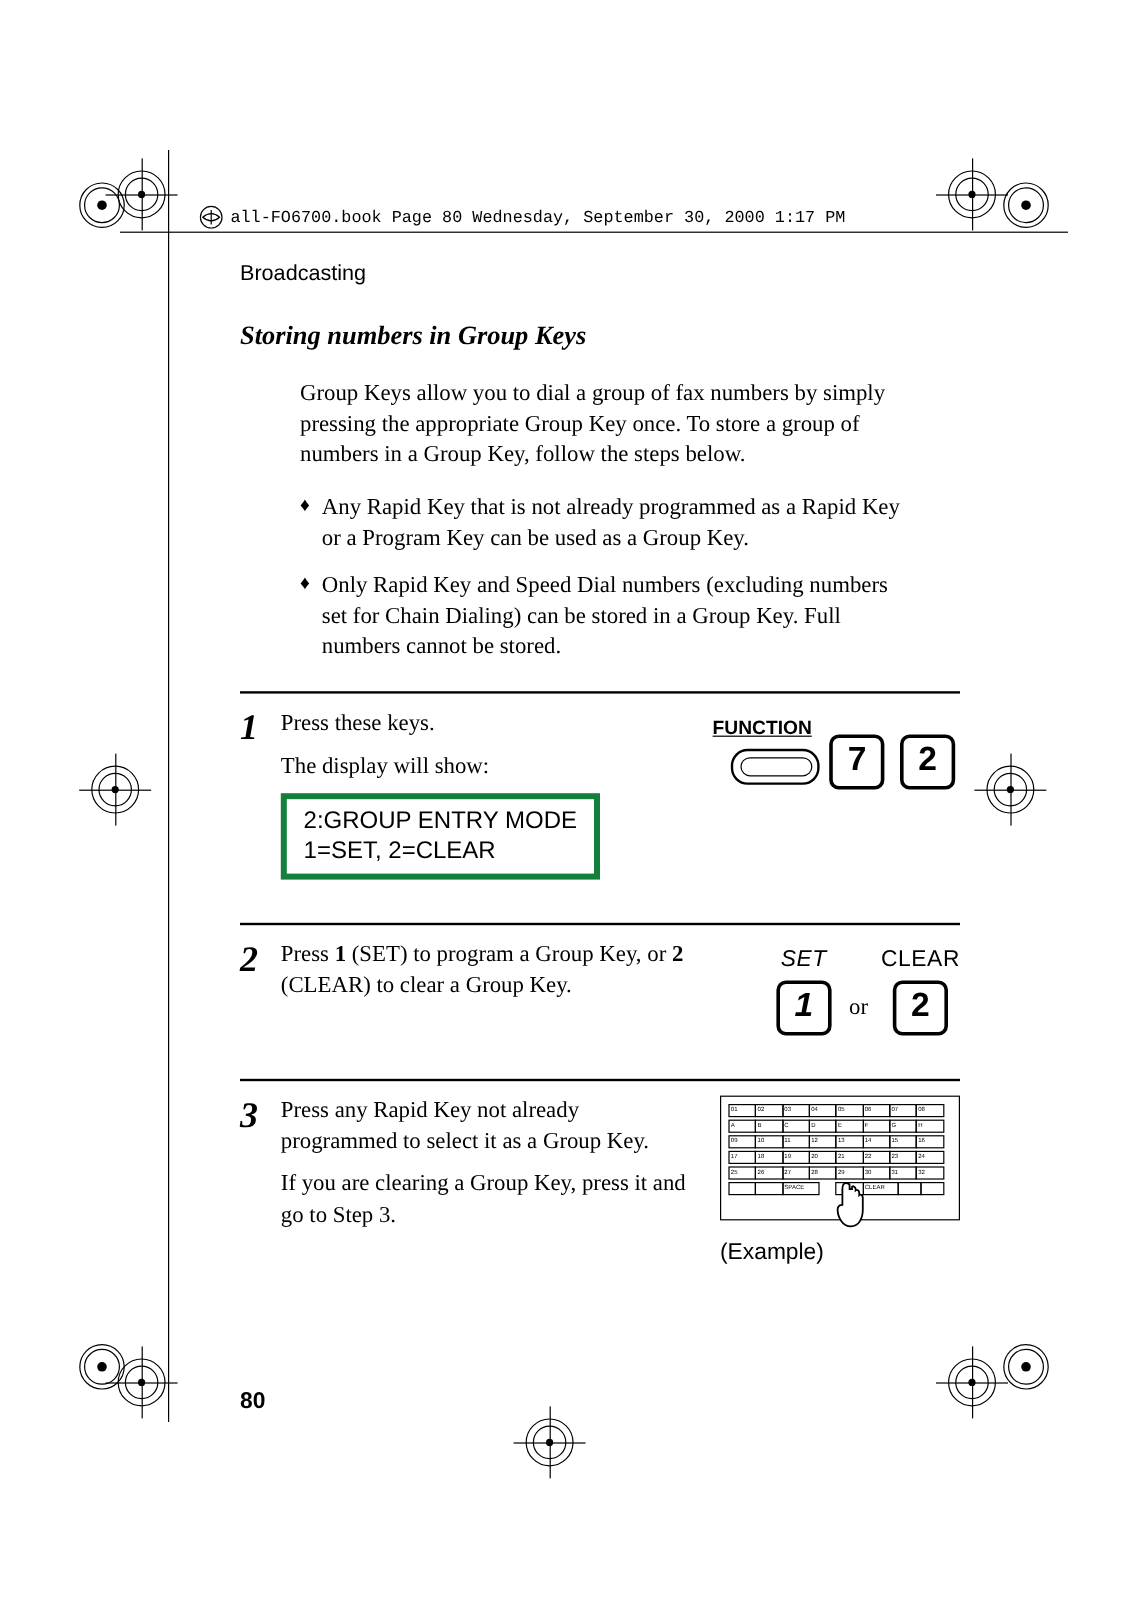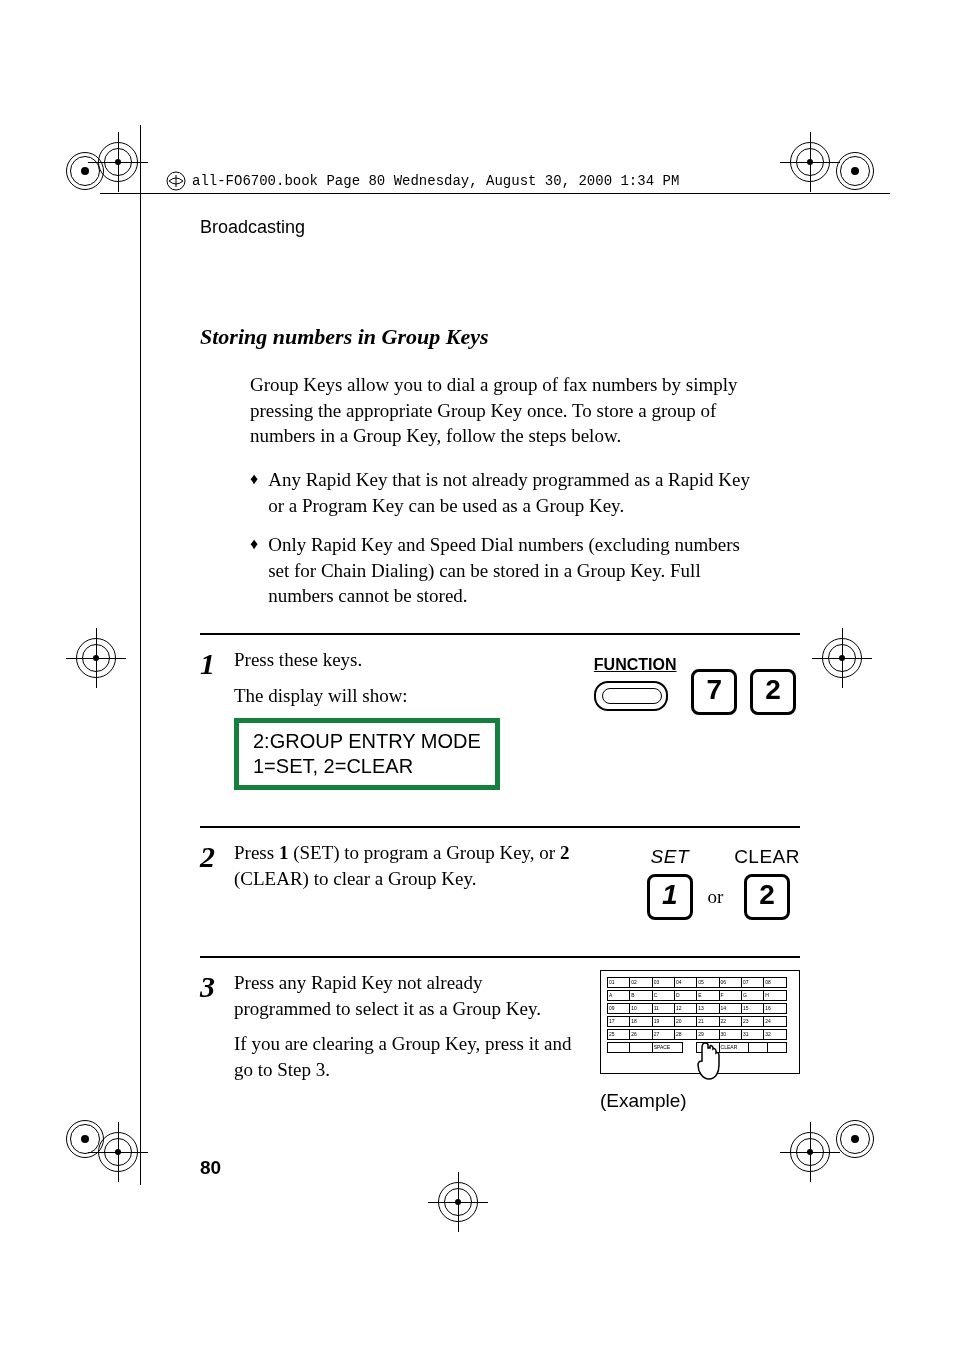--- a/index.html
+++ b/index.html
@@ -62,21 +62,21 @@
     font-family: "Courier New", monospace; font-size:14px;
     white-space:nowrap;
     padding-left:26px;
   }
   .header-path svg { vertical-align:middle; margin-right:6px; }
 
   .content {
     position:absolute; top:90px; left:60px; right:30px;
     font-size:19px; line-height:1.35;
   }
-  .running-head { font-family: Arial, Helvetica, sans-serif; font-size:18px; margin-bottom:83px; }
+  .running-head { font-family: Arial, Helvetica, sans-serif; font-size:18px; margin-bottom:26px; }
   h2.section { font-style:italic; font-weight:bold; font-size:22px; margin:0 0 20px 0; }
   .body-para { margin:0 38px 18px 50px; }
   .bullet { margin:0 38px 14px 50px; display:flex; }
   .bullet .diamond { flex:0 0 auto; margin-right:10px; font-size:16px; line-height:24px; }
   .bullet .txt { flex:1 1 auto; }
 
   .rule { border:0; border-top:2px solid #000; margin:12px 0 12px 0; }
 
   .step { display:flex; align-items:flex-start; margin:8px 0 8px 0; }
   .step .num { font-weight:bold; font-style:italic; font-size:30px; width:34px; flex:0 0 auto; line-height:1; padding-top:2px; }
@@ -181,21 +181,21 @@
 
 <div class="page-frame">
   <div class="vline-left"></div>
   <div class="hline-top"></div>
 
   <div class="header-path">
     <svg width="20" height="20" viewBox="0 0 20 20">
       <circle cx="10" cy="10" r="9" fill="none" stroke="#000" stroke-width="1"></circle>
       <path d="M3 10 Q10 4 17 10 Q10 16 3 10 Z" fill="none" stroke="#000" stroke-width="1"></path>
       <line x1="10" y1="4" x2="10" y2="16" stroke="#000" stroke-width="1"></line>
-    </svg><span>all-FO6700.book  Page 80  Wednesday, August 30, 2000  1:34 PM</span>
+    </svg><span>all-FO6700.book  Page 80  Wednesday, September 30, 2000  1:17 PM</span>
   </div>
 
   <div class="content">
     <div class="running-head">Broadcasting</div>
 
     <h2 class="section">Storing numbers in Group Keys</h2>
 
     <p class="body-para">Group Keys allow you to dial a group of fax numbers by simply pressing the appropriate Group Key once. To store a group of numbers in a Group Key, follow the steps below.</p>
 
     <div class="bullet">
@@ -214,21 +214,21 @@
       <div class="txt">
         <div>Press these keys.</div>
         <div style="height:10px;"></div>
         <div>The display will show:</div>
         <div class="display-box">
           <div>2:GROUP ENTRY MODE</div>
           <div>1=SET, 2=CLEAR</div>
         </div>
       </div>
       <div class="art" style="padding-top:4px; white-space:nowrap;">
-        <span style="display:inline-block; text-align:left;margin-left:45px;">
+        <span style="display:inline-block; text-align:right;margin-left:45px;">
           <span class="func-label">FUNCTION</span><br>
           <span class="func-btn"></span>
         </span>
         <span class="key">7</span>
         <span class="key">2</span>
       </div>
     </div>
 
     <hr class="rule" style="margin-top:36px;">
 

